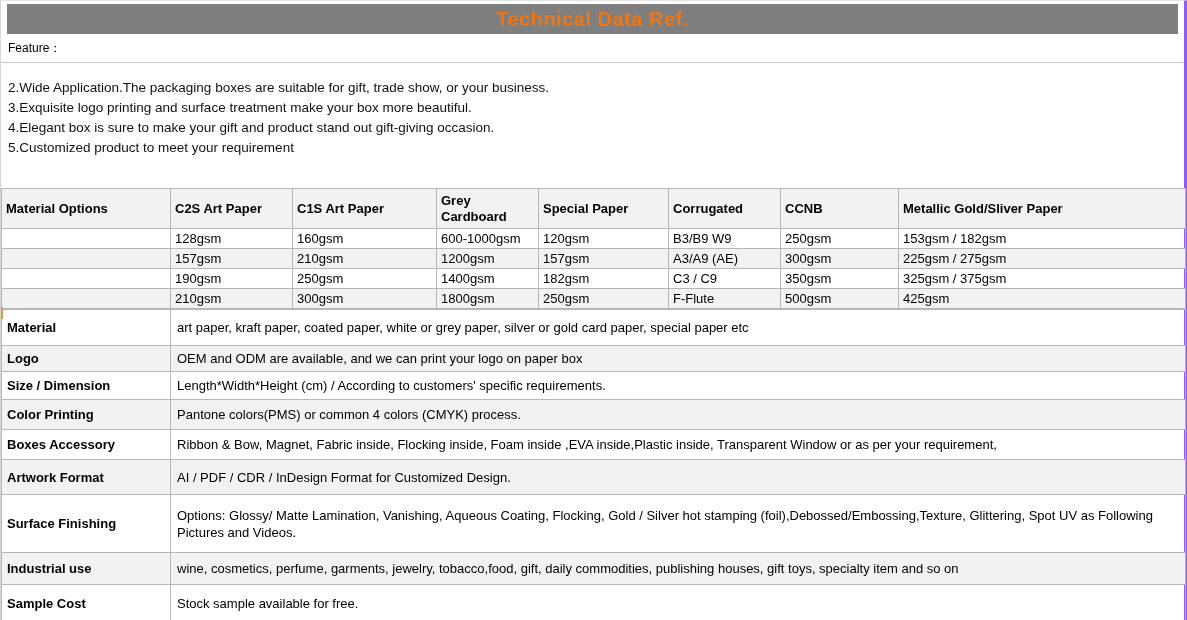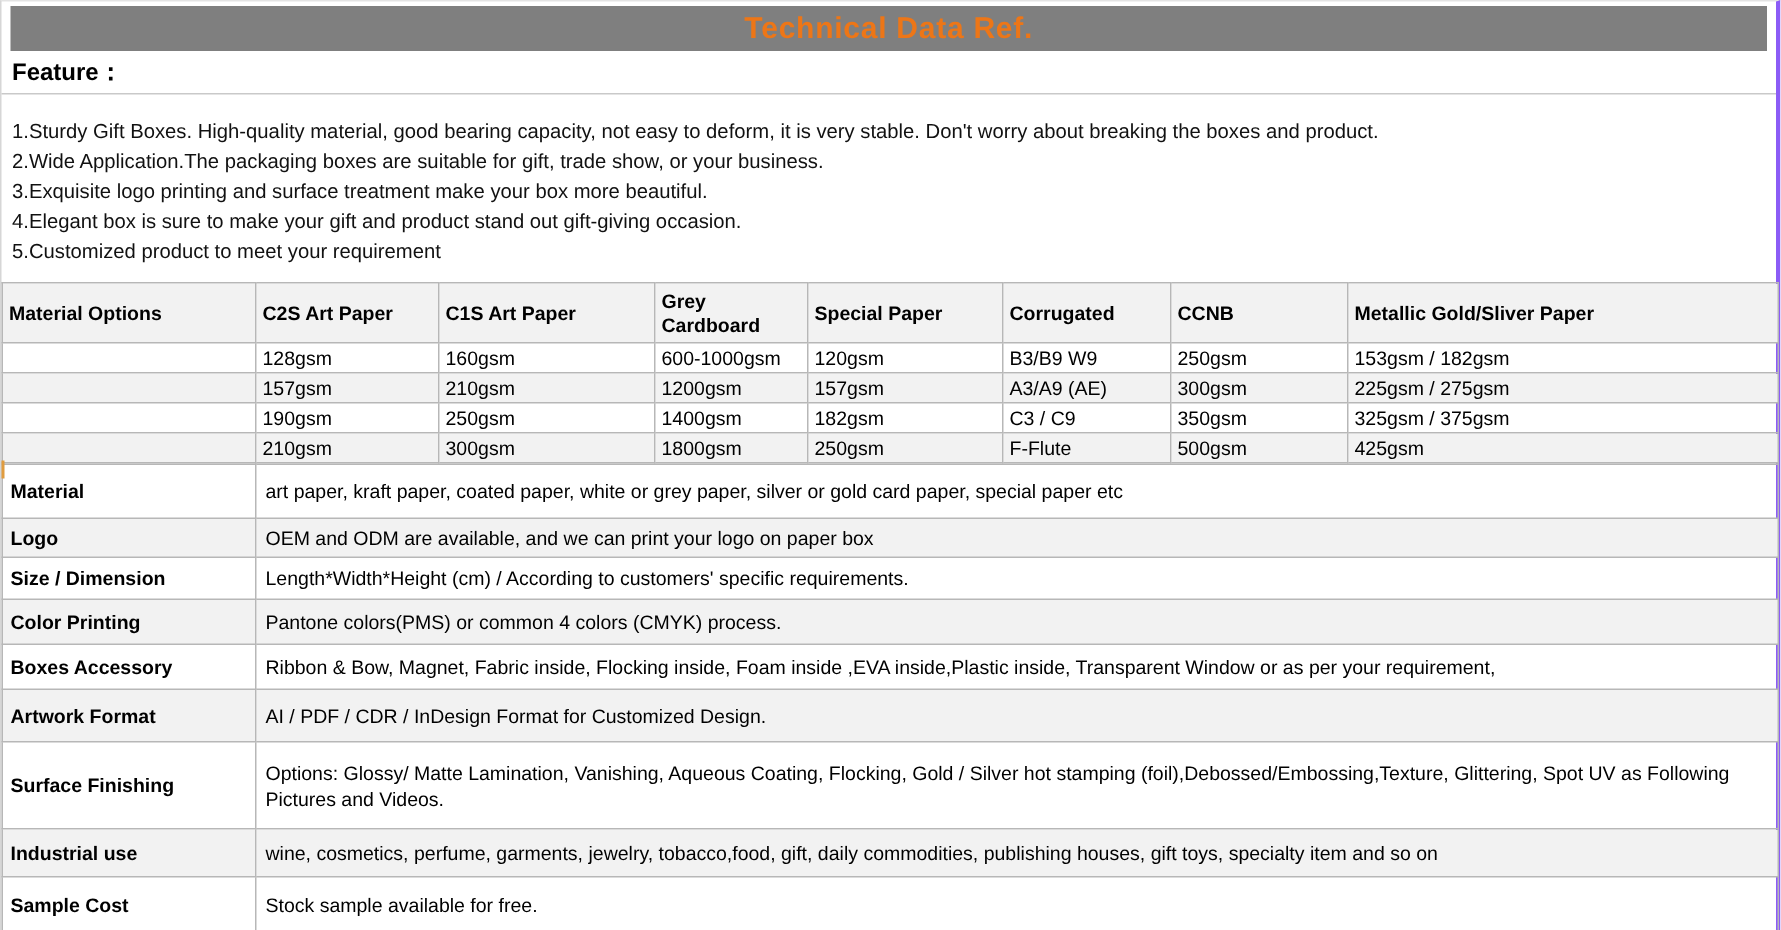--- a/index.html
+++ b/index.html
@@ -20,21 +20,21 @@
     display:flex; align-items:center; justify-content:center;
   }
   .title-bar .title {
     color:#ED7617; font-size:20px; font-weight:bold; letter-spacing:0.5px;
   }
   
   .feature-band {
     height:29px; border-bottom:1px solid #c9c9c9;
     display:flex; align-items:center; padding-left:7px;
   }
-  .feature-band .feature-heading { font-size:16px; font-weight:bold; }
+  .feature-band .feature-heading { font-size:12px; font-weight:normal; }
   
   .features { height:125px; padding:15px 8px 0 7px; }
   .features .feature-line {
     font-size:13.5px; line-height:20px; white-space:nowrap; color:#111;
   }
   
   table { border-collapse:collapse; width:1185px; table-layout:fixed; }
   td, th {
     border:1px solid #b7b7b7; font-size:13px; vertical-align:middle;
     overflow:hidden; text-align:left;
@@ -71,21 +71,20 @@
 
   <div class="title-bar">
     <span class="title">Technical Data Ref.</span>
   </div>
 
   <div class="feature-band">
     <span class="feature-heading">Feature：</span>
   </div>
 
   <div class="features">
-    <div class="feature-line">1.Sturdy Gift Boxes. High-quality material, good bearing capacity, not easy to deform, it is very stable. Don't worry about breaking the boxes and product.</div>
     <div class="feature-line">2.Wide Application.The packaging boxes are suitable for gift, trade show, or your business.</div>
     <div class="feature-line">3.Exquisite logo printing and surface treatment make your box more beautiful.</div>
     <div class="feature-line">4.Elegant box is sure to make your gift and product stand out gift-giving occasion.</div>
     <div class="feature-line">5.Customized product to meet your requirement</div>
   </div>
 
   <table class="options">
     <colgroup>
       <col style="width:169px">
         <col style="width:122px">

